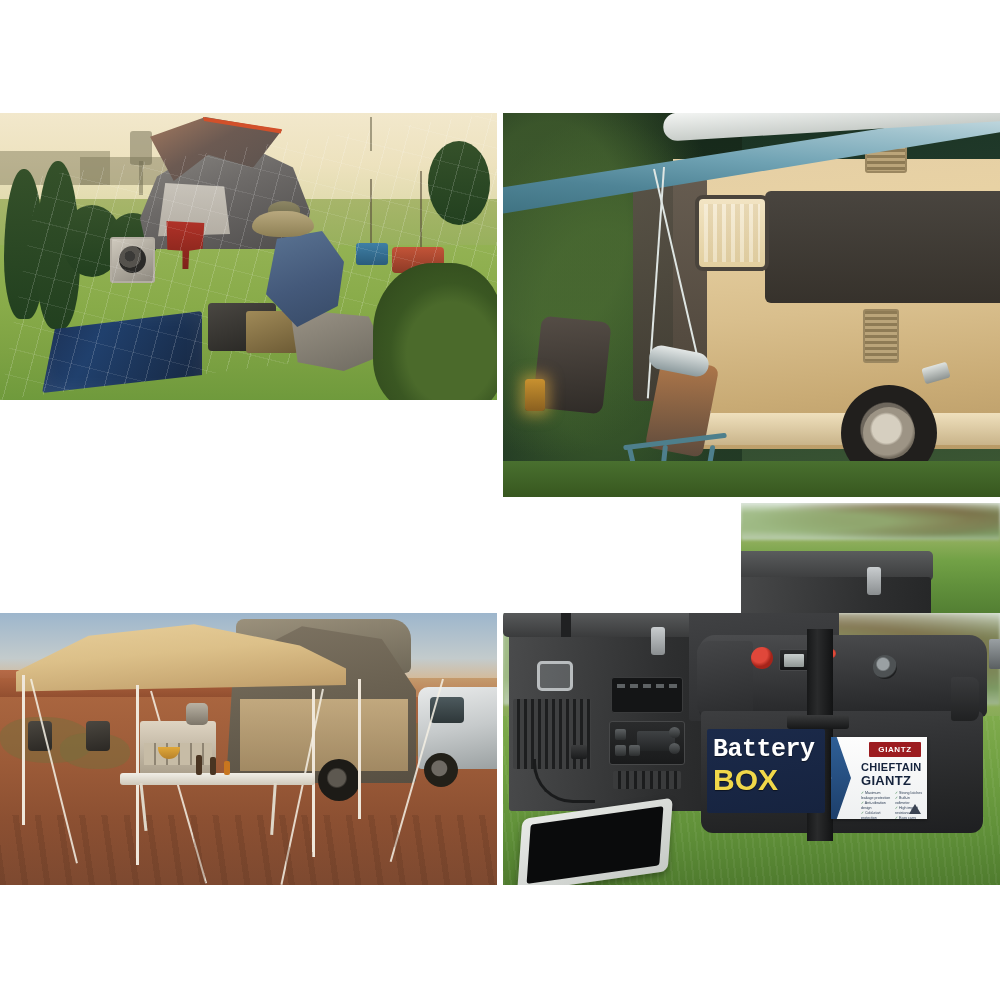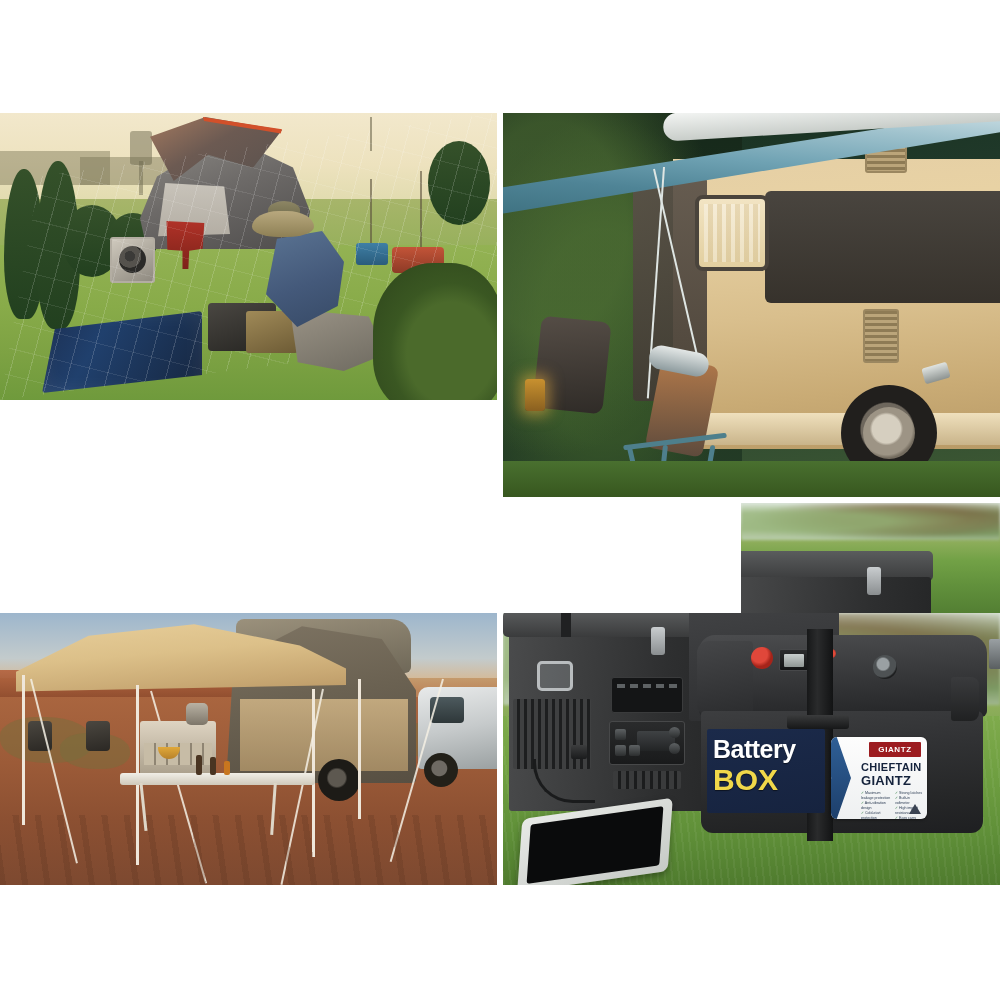--- a/index.html
+++ b/index.html
@@ -267,27 +267,27 @@
     background:linear-gradient(180deg,#c9cfce,#8f9694);border-radius:1px;}
   .bb-red-led { position:absolute; left:128px; top:30px; width:9px; height:9px; border-radius:50%;
     background:radial-gradient(circle,#e04a3a 0 50%,#8c1f16 100%); }
   .bb-socket { position:absolute; left:174px; top:36px; width:24px; height:24px; border-radius:50%;
     background:radial-gradient(circle at 42% 38%, #9aa0a3 0 28%, #4e5254 36% 62%, #1d1e1f 70% 100%); }
   .bb-vent-r { position:absolute; left:252px; top:58px; width:28px; height:44px;
     background:linear-gradient(180deg,#3a3b3d,#202122); border-radius:3px 8px 8px 3px; }
   .bb-label-blue { position:absolute; left:8px; top:110px; width:118px; height:84px;
     background:linear-gradient(170deg,#1b2a4a 0%,#16233f 100%); border-radius:2px; }
   .bb-battery { position:absolute; left:14px; top:118px; color:#ffffff;
-    font-family:Liberation Sans, sans-serif; font-weight:bold; font-size:25px;
+    font-family:Liberation Mono, monospace; font-weight:bold; font-size:25px;
     letter-spacing:-.5px; line-height:1; text-shadow:0 1px 1px rgba(0,0,0,.5); }
   .bb-box { position:absolute; left:14px; top:146px; color:#f0d84a;
     font-family:"Liberation Sans", sans-serif; font-weight:bold; font-size:30px;
     letter-spacing:0px; line-height:1; text-shadow:0 1px 1px rgba(0,0,0,.5); }
   .bb-label-white { position:absolute; left:132px; top:118px; width:96px; height:82px;
-    background:linear-gradient(180deg,#fdfdfd,#eef0f1); border-radius:6px;
+    background:linear-gradient(180deg,#fdfdfd,#eef0f1); border-radius:0;
     box-shadow:0 1px 3px rgba(0,0,0,.4); overflow:hidden; }
   .bb-chev { position:absolute; left:-14px; top:0; width:34px; height:82px;
     background:linear-gradient(180deg,#2f5f96,#1d3f6b);
     clip-path: polygon(0% 0%, 58% 0%, 100% 50%, 58% 100%, 0% 100%, 42% 50%); }
   .bb-giantz { position:absolute; left:38px; top:5px; width:52px; height:15px;
     background:#9c1c20; border-radius:1px; color:#fff; font-size:8px; font-weight:bold;
     letter-spacing:.6px; text-align:center; line-height:15px; font-family:"Liberation Sans", sans-serif;}
   .bb-chieftain { position:absolute; left:30px; top:24px; color:#15233c; font-size:11px;
     font-weight:bold; letter-spacing:.3px; font-family:"Liberation Sans", sans-serif; }
   .bb-series { position:absolute; left:30px; top:36px; color:#15233c; font-size:13px;

